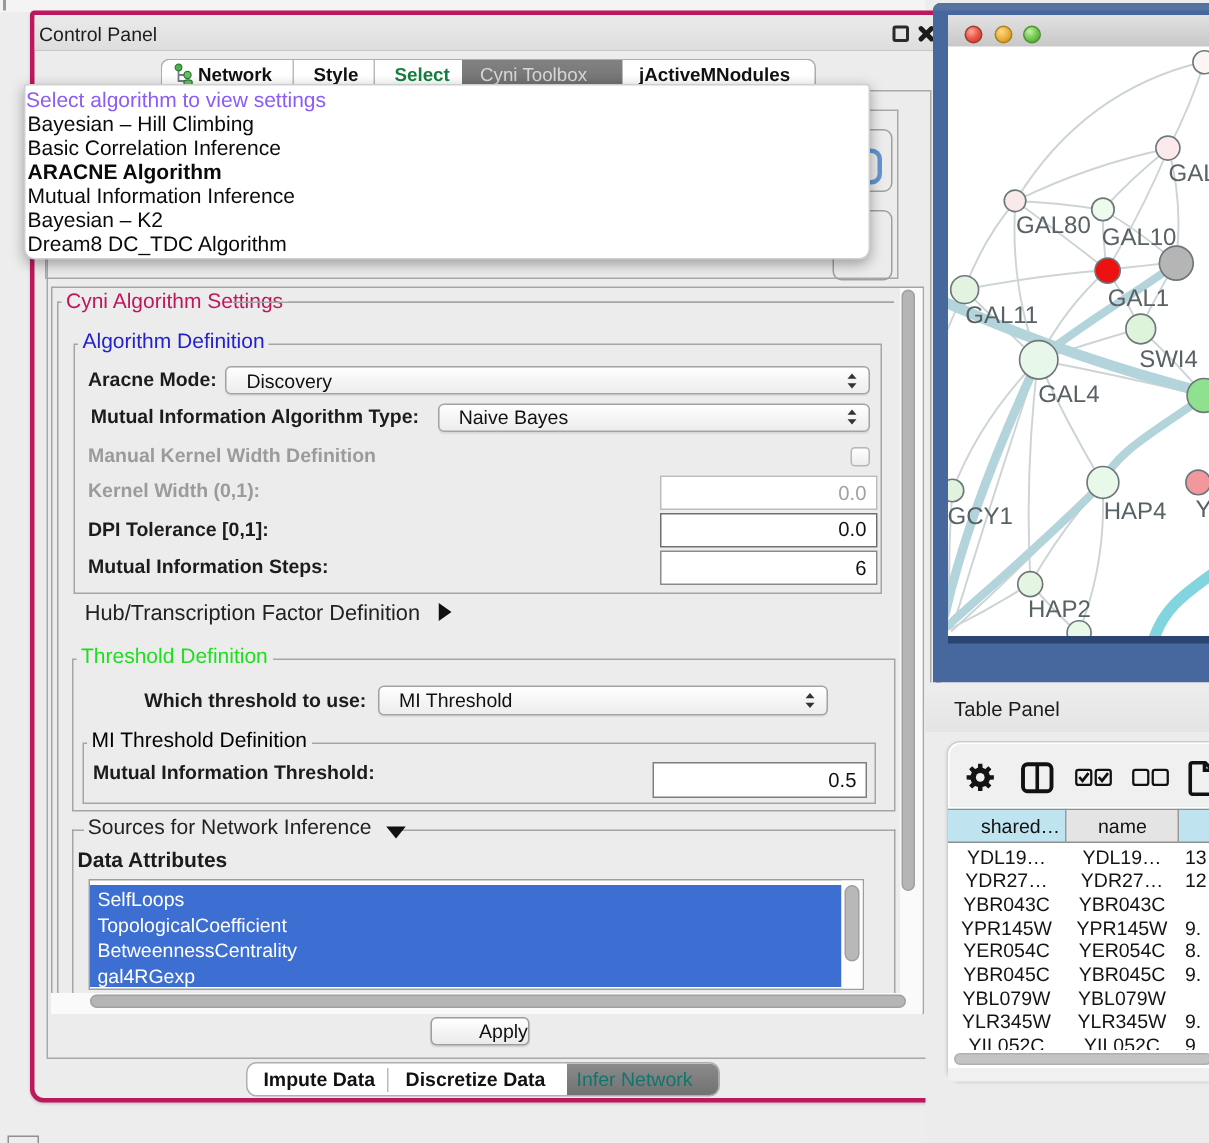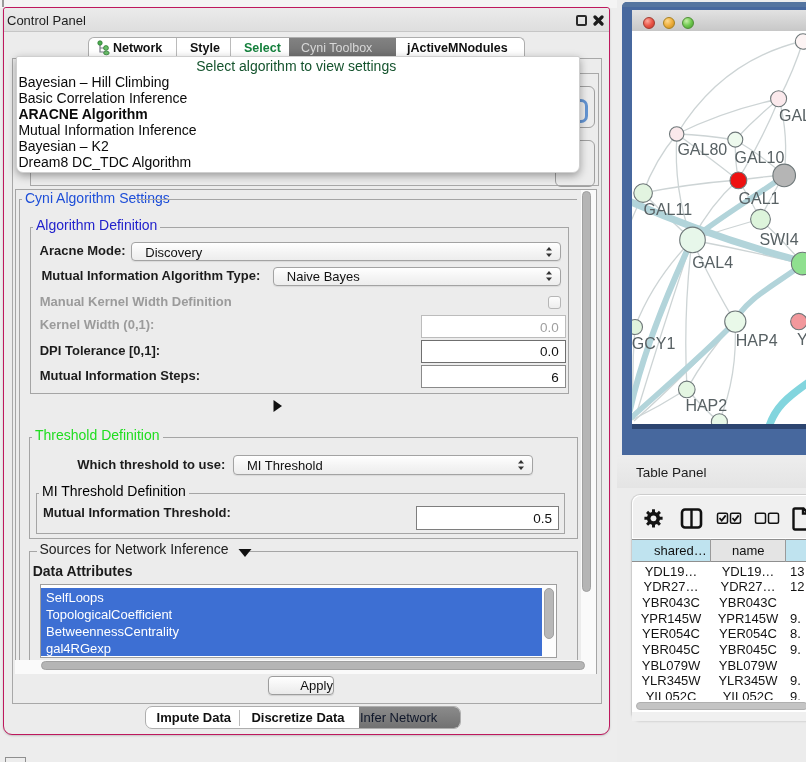--- a/index.html
+++ b/index.html
@@ -12,21 +12,21 @@
 .combo .ct{position:absolute;left:13px;top:50%;transform:translateY(-50%);font-size:13px;color:#111;white-space:nowrap}
 .spin{position:absolute;right:7px;top:50%;transform:translateY(-50%);width:8px;height:12px}
 .field{position:absolute;background:#fff;font-size:13.5px;text-align:right;white-space:nowrap}
 .fv{position:absolute;right:6px;top:50%;transform:translateY(-50%)}
 </style></head>
 <body>
 
 <div class="abs" style="left:0;top:0;width:617px;height:8px;background:#f4f4f4"></div>
 <div class="abs" style="left:2px;top:0;width:2px;height:7px;background:#9a9a9a"></div>
 
-<div class="abs" style="left:3px;top:7px;width:607px;height:728px;background:#ececec;border:1px solid #be185d;border-radius:3px 3px 9px 9px;box-shadow:0 1px 2px rgba(0,0,0,0.18)">
+<div class="abs" style="left:20px;top:7px;width:607px;height:728px;background:#ececec;border:3px solid #be185d;border-radius:3px 3px 9px 9px;box-shadow:0 1px 2px rgba(0,0,0,0.18)">
 
   <div class="abs" style="left:0;top:0;width:100%;height:24px;background:linear-gradient(#ebebeb,#dedede);border-bottom:1px solid #c6c6c6;border-radius:3px 3px 0 0"></div>
   <div class="abs" style="left:3px;top:5px;font-size:13px;color:#1d1d1d">Control Panel</div>
   <div class="abs" style="left:572px;top:6.5px;width:10.5px;height:11px;border:2px solid #2a2a2a;border-radius:2px"></div>
   <svg class="abs" style="left:589px;top:6.5px" width="11" height="11" viewBox="0 0 11 11">
       <g stroke="#1b1b1b" stroke-width="3.2" stroke-linecap="round">
         <line x1="2" y1="2" x2="9" y2="9"></line>
         <line x1="9" y1="2" x2="2" y2="9"></line>
       </g>
     </svg>
@@ -48,21 +48,21 @@
   <svg class="abs" style="left:93px;top:32px" width="15" height="16" viewBox="0 0 15 16">
     <path d="M3,4 L3,12 L8,12 M3,8 L8,8" stroke="#7a7a88" stroke-width="1.2" fill="none"></path>
     <circle cx="3" cy="3" r="2.2" fill="#4caf50" stroke="#2c7a32" stroke-width="0.8"></circle>
     <circle cx="9" cy="8" r="2.4" fill="#6abf69" stroke="#2c7a32" stroke-width="0.8"></circle>
     <ellipse cx="9.4" cy="13" rx="2.8" ry="1.8" fill="#6abf69" stroke="#2c7a32" stroke-width="0.8"></ellipse>
   </svg>
 
   <div class="abs" style="left:10.5px;top:181px;width:582px;height:485px;border:1px solid #a5a5a5"></div>
 
   <div class="abs" style="left:15px;top:191px;width:558px;height:475px;border:1px solid #a5a5a5;border-right:none;border-bottom:none"></div>
-  <div class="gtitle" style="left:18px;top:184px;color:#1d4ed8">Cyni Algorithm Settings</div>
+  <div class="gtitle" style="left:18px;top:184px;color:#be185d">Cyni Algorithm Settings</div>
   <div class="abs" style="left:132px;top:191px;width:441px;height:1px;background:#a5a5a5"></div>
 
   <div class="abs" style="left:25.9px;top:218.5px;width:539px;height:167px;border:1px solid #a5a5a5"></div>
   <div class="gtitle" style="left:29px;top:210.5px;color:#2222cc">Algorithm Definition</div>
 
   <div class="lbl" style="left:35.6px;top:235px">Aracne Mode:</div>
   <div class="combo" style="left:127.3px;top:234px;width:430px;height:19px">
     <span class="ct">Discovery</span>
     <svg class="spin" viewBox="0 0 8 12">
         <path d="M1,4.5 L7,4.5 L4,1 Z" fill="#333"></path>
@@ -90,20 +90,21 @@
   <div class="lbl" style="left:35.7px;top:334.5px">DPI Tolerance [0,1]:</div>
   <div class="field" style="left:417.3px;top:331.7px;width:144.4px;height:23.6px;border:1.5px solid #6f6f6f">
       <span class="fv" style="color:#111">0.0</span>
     </div>
 
   <div class="lbl" style="left:35.7px;top:360px">Mutual Information Steps:</div>
   <div class="field" style="left:417.3px;top:357px;width:144.4px;height:23px;border:1px solid #8a8a8a">
       <span class="fv" style="color:#111">6</span>
     </div>
 
+  <div class="lbl" style="left:33.5px;top:390.5px;font-weight:normal;font-size:14.5px;color:#222">Hub/Transcription Factor Definition</div>
   <svg class="abs" style="left:268px;top:391px" width="11" height="14" viewBox="0 0 11 14">
       <path d="M1.5,1 L1.5,13 L10,7 Z" fill="#111"></path>
     </svg>
 
   <div class="abs" style="left:25px;top:428.5px;width:549px;height:102px;border:1px solid #a5a5a5"></div>
   <div class="gtitle" style="left:28px;top:420.5px;color:#1fdd1f">Threshold Definition</div>
 
   <div class="lbl" style="left:73.2px;top:448.5px">Which threshold to use:</div>
   <div class="combo" style="left:229px;top:447.2px;width:300px;height:20.3px">
     <span class="ct">MI Threshold</span>
@@ -139,31 +140,31 @@
   <div class="abs" style="left:37px;top:653px;width:544px;height:9px;background:#b5b5b5;border:1px solid #a0a0a0;border-radius:5px"></div>
 
   <div class="abs" style="left:263.9px;top:667.5px;width:66px;height:19px;border:1px solid #9d9d9d;border-radius:4px;background:linear-gradient(#ffffff,#eaeaea);box-shadow:0 1px 1px rgba(0,0,0,0.12);text-align:right;font-size:13px;color:#111;line-height:18px">Apply</div>
 
   <div class="abs" style="left:140.6px;top:698px;width:316.4px;height:22.5px;background:#fff;border:1px solid #aeaeae;border-radius:7px;overflow:hidden">
     <div class="abs" style="left:93.7px;top:3px;width:1px;height:16px;background:#bbb"></div>
     <div class="abs" style="left:213.9px;top:0;width:102.5px;height:22.5px;background:linear-gradient(#8b8b8b,#6f6f6f)"></div>
   </div>
   <div class="abs" style="left:147px;top:702px;width:80px;text-align:right;font-size:13px;font-weight:bold;color:#111">Impute Data</div>
   <div class="abs" style="left:244px;top:702px;width:100px;text-align:center;font-size:13px;font-weight:bold;color:#111">Discretize Data</div>
-  <div class="abs" style="left:356px;top:702px;width:88px;text-align:left;font-size:13px;color:#0f172a">Infer Network</div>
+  <div class="abs" style="left:356px;top:702px;width:88px;text-align:center;font-size:13px;color:#0f766e">Infer Network</div>
 
 </div>
 
 <div class="abs" style="left:30px;top:73px;width:569px;height:113px;border:1px solid #a8a8a8"></div>
 <div class="abs" style="left:555px;top:86px;width:40px;height:42px;border:1px solid #9f9f9f;border-radius:6px"></div>
 <div class="abs" style="left:556px;top:99px;width:32px;height:24px;border:3px solid #6394d2;border-radius:7px;background:#ececec"></div>
 <div class="abs" style="left:555px;top:140px;width:40px;height:47px;border:1px solid #9f9f9f;border-radius:6px"></div>
 
 <div class="abs" style="left:16.4px;top:56px;width:563.6px;height:117px;background:#fff;border:1px solid #cfcfcf;border-radius:2px 2px 7px 7px;box-shadow:0 3px 9px rgba(0,0,0,0.35)">
-  <div class="abs" style="left:0;right:4px;top:1px;text-align:center;font-size:14px;color:#14532d">Select algorithm to view settings</div>
+  <div class="abs" style="left:0;right:4px;top:1px;text-align:left;font-size:14px;color:#8b5cf6">Select algorithm to view settings</div>
   <div class="abs" style="left:1px;top:18px;font-size:14px;color:#0a0a0a;line-height:15.9px;white-space:nowrap">Bayesian – Hill Climbing<br>Basic Correlation Inference<br><b>ARACNE Algorithm</b><br>Mutual Information Inference<br>Bayesian – K2<br>Dream8 DC_TDC Algorithm</div>
 </div>
 
 <div class="abs" style="left:622px;top:2px;width:184px;height:453px;background:#47689e;border-radius:5px 0 0 0">
   <div class="abs" style="left:0;top:0;width:100%;height:5px;background:#54749f;border-radius:5px 0 0 0"></div>
   <div class="abs" style="left:10px;top:8px;width:174px;height:23px;background:linear-gradient(#e2e2e2,#c6c6c6);border-bottom:1px solid #8f8f8f"></div>
   <div class="abs" style="left:21px;top:14.5px;width:12px;height:12px;border-radius:50%;background:radial-gradient(circle at 35% 30%,#fca99e,#ea5648 50%,#c03428);border:1px solid #a03a30"></div>
   <div class="abs" style="left:40.5px;top:14.5px;width:12px;height:12px;border-radius:50%;background:radial-gradient(circle at 35% 30%,#fdd98f,#eeaf3c 50%,#c4871f);border:1px solid #a8821f"></div>
   <div class="abs" style="left:60px;top:14.5px;width:12px;height:12px;border-radius:50%;background:radial-gradient(circle at 35% 30%,#c8efa8,#6fc94f 50%,#47982f);border:1px solid #4e8f35"></div>
   <div class="abs" style="left:10px;top:422px;width:174px;height:5px;background:#2c4570"></div>

